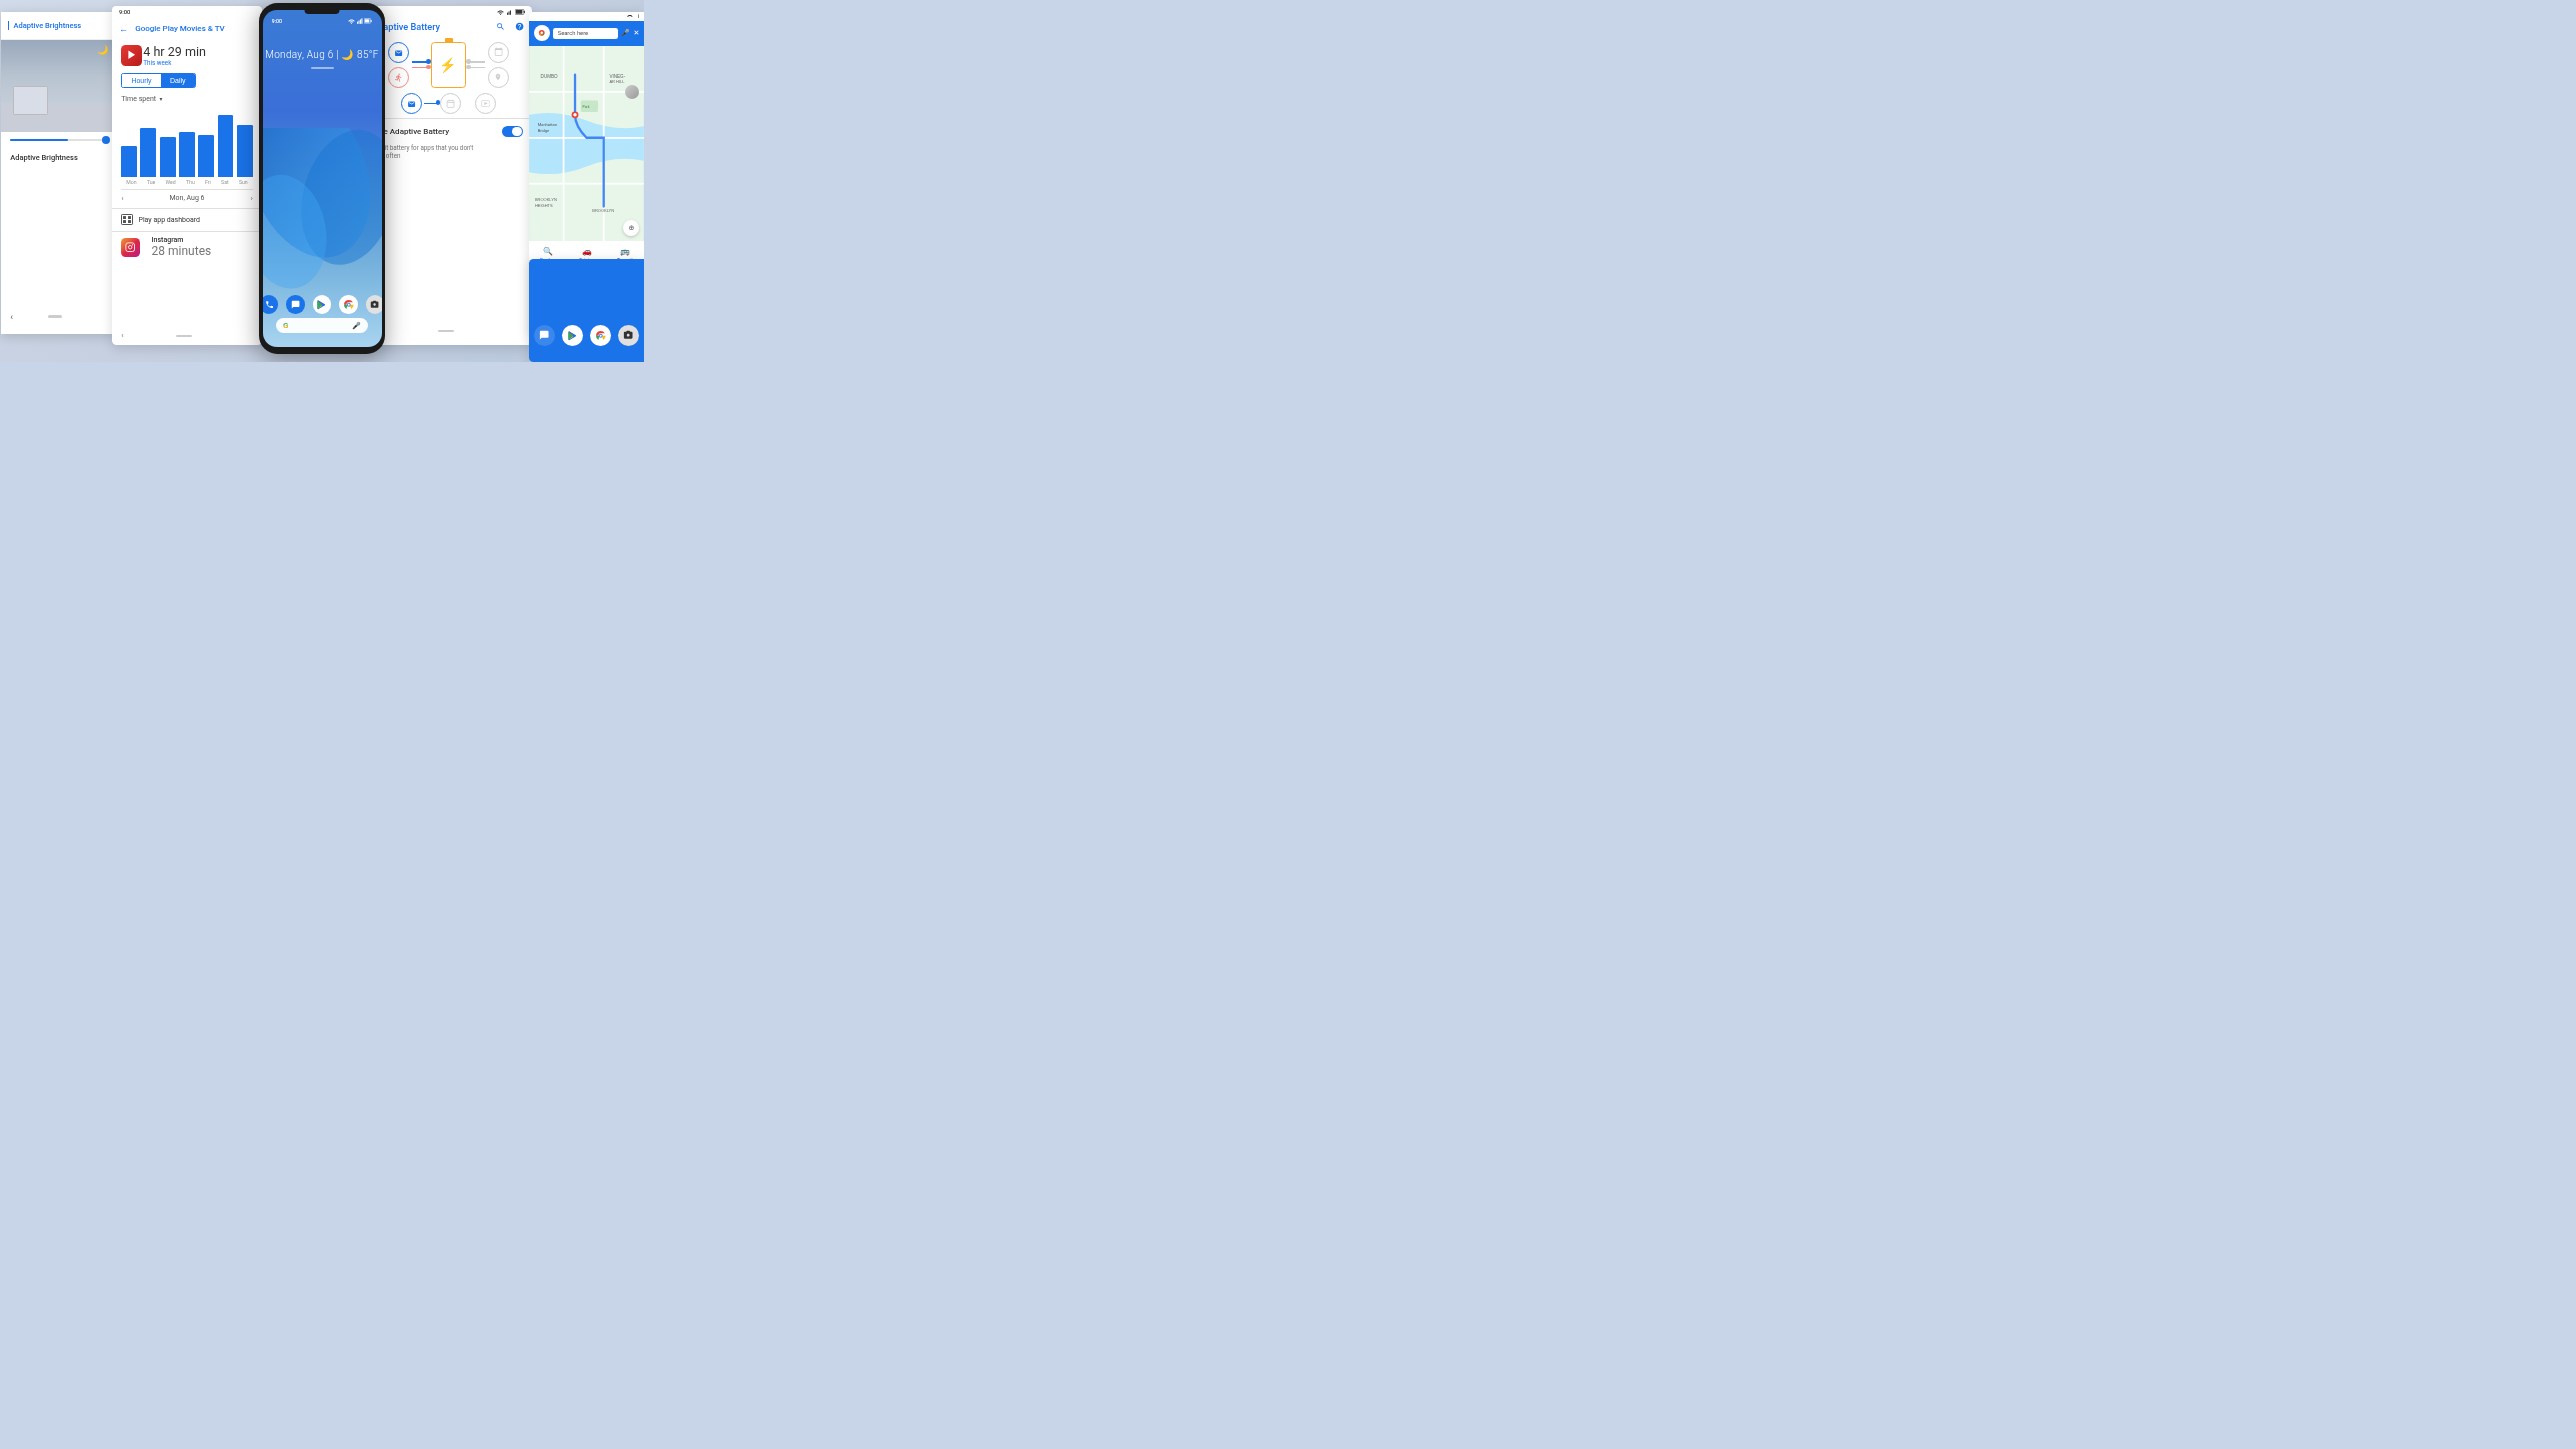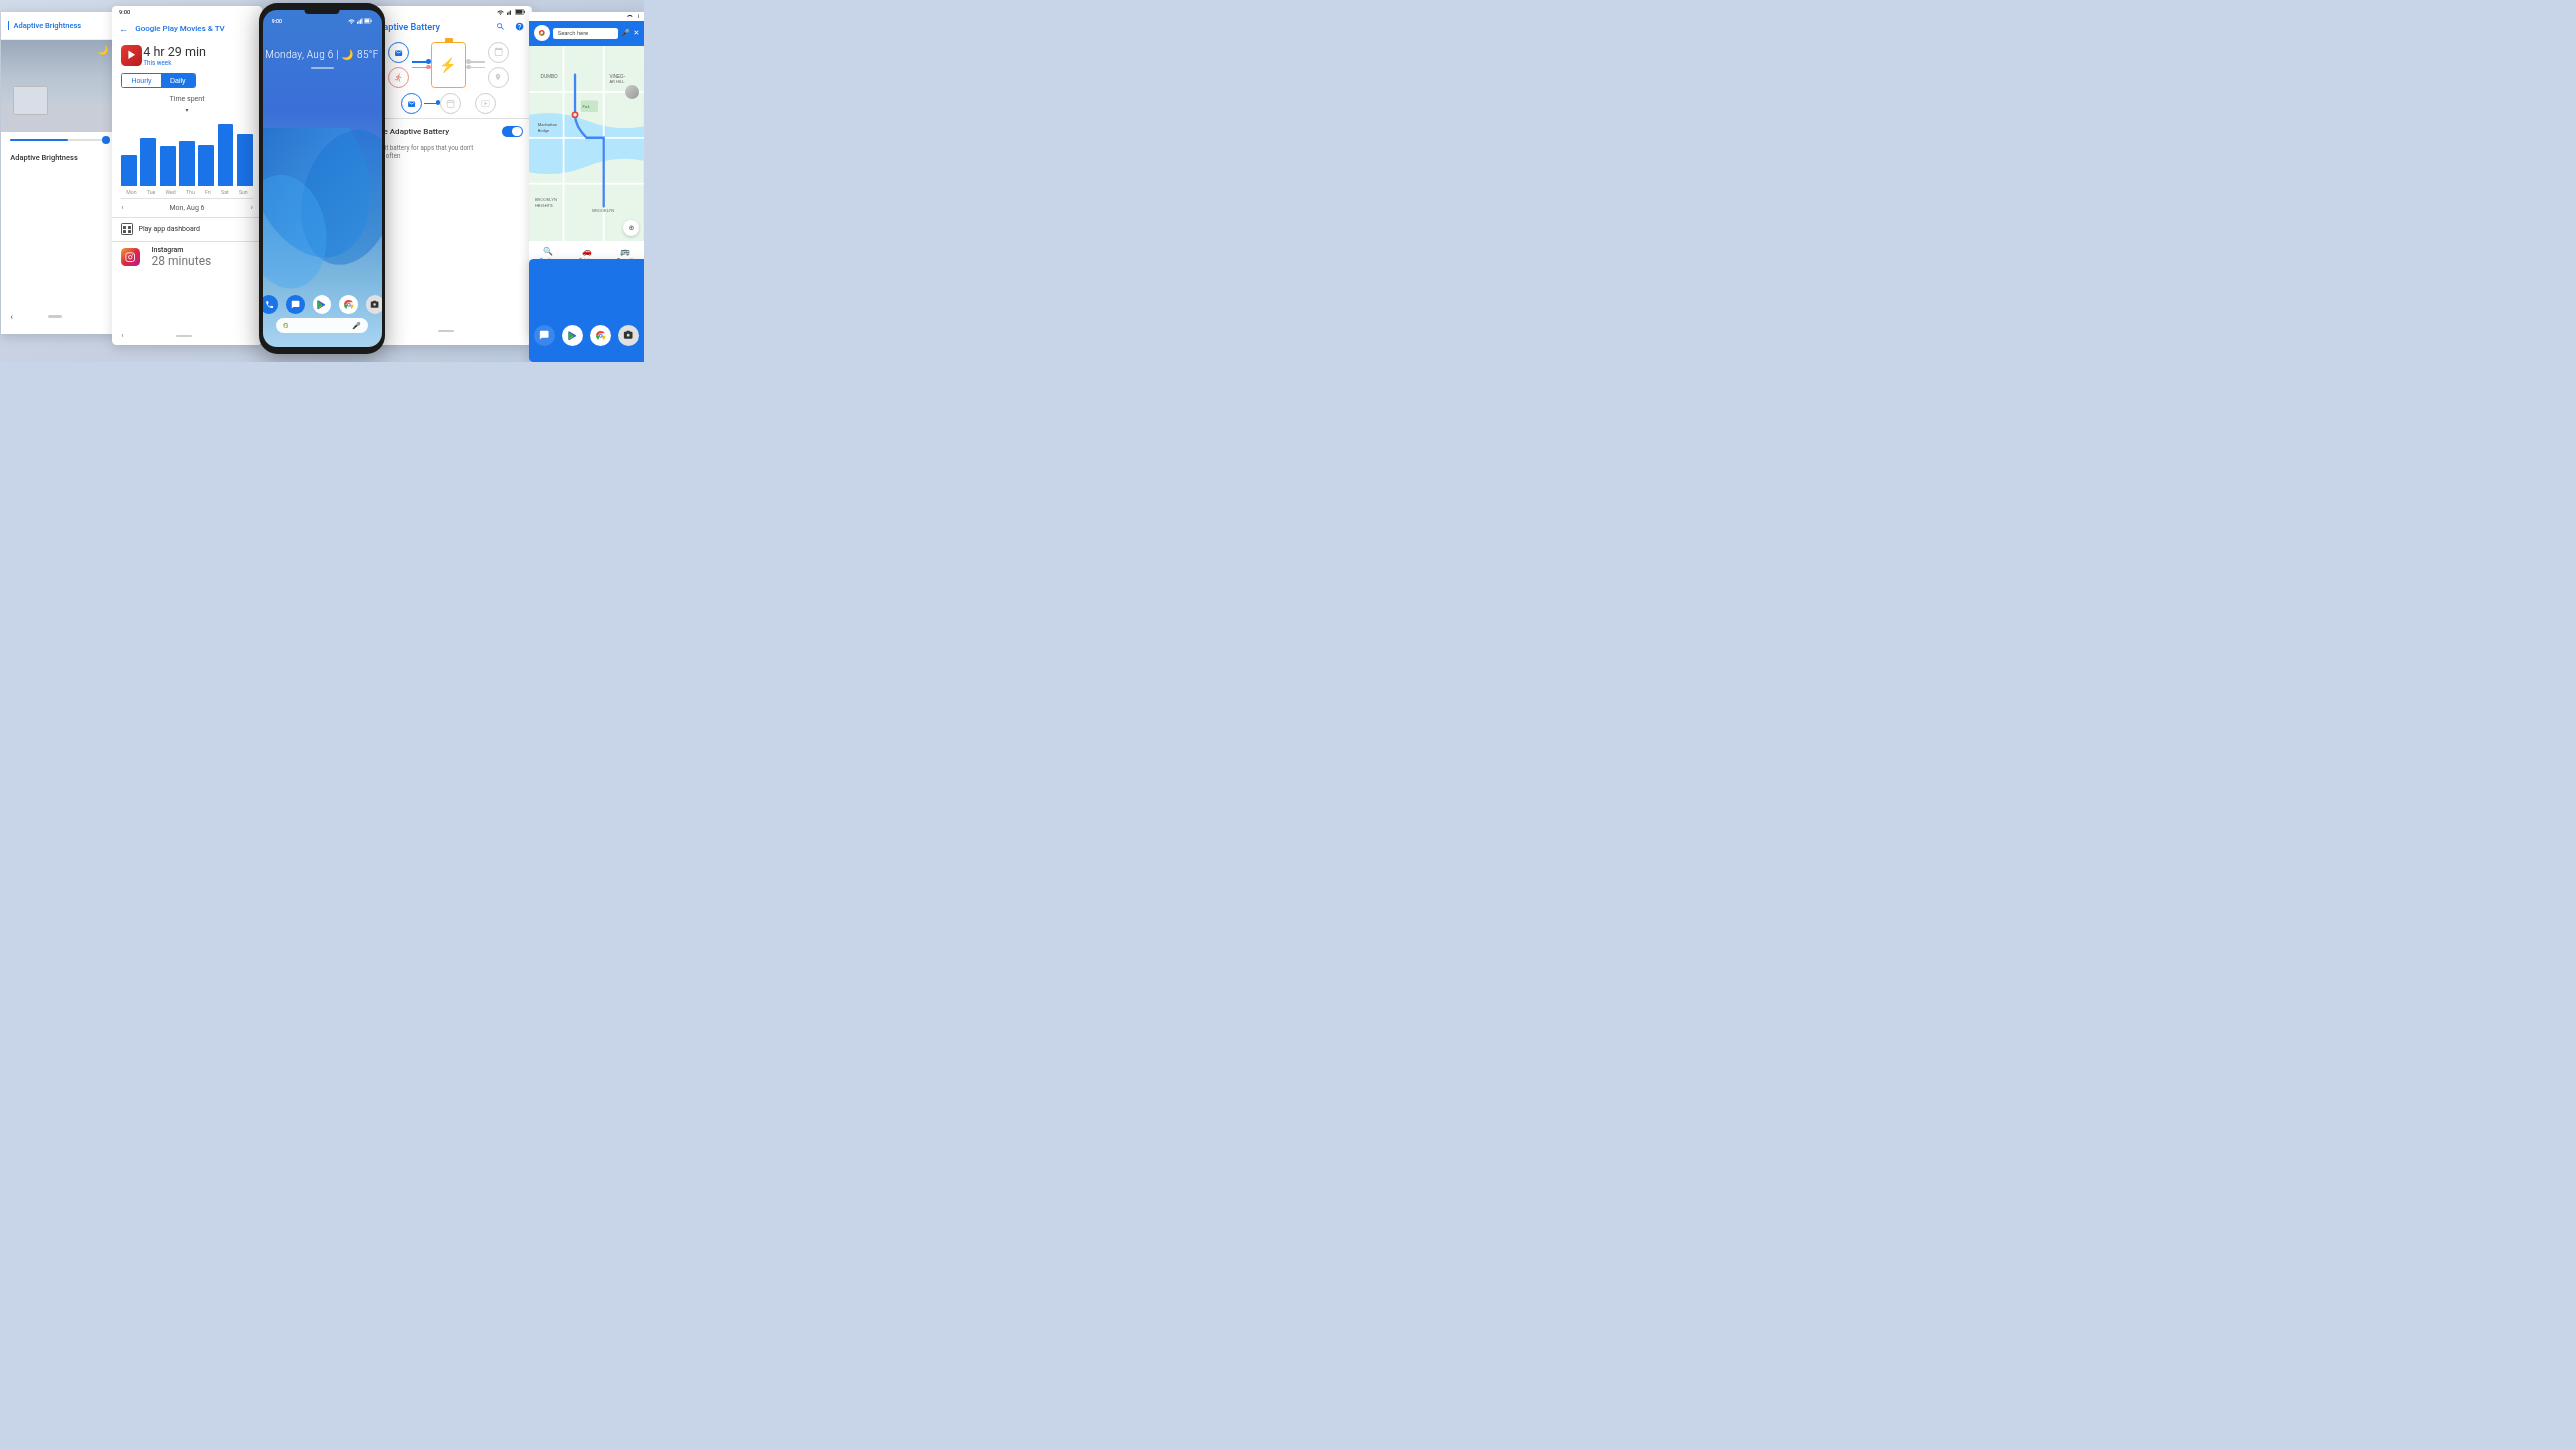--- a/index.html
+++ b/index.html
@@ -193,21 +193,20 @@
       background: #1a73e8;
       color: #fff;
     }
     .time-spent-row {
       display: flex;
       align-items: center;
       padding: 4.6px 9.2px;
       gap: 3.5px;
       font-size: 7px;
       color: #555;
-      flex-direction: column;
     }
     .dropdown-arrow { font-size: 5.8px; }
 
     
     .chart-container {
       padding: 0 9.2px;
       height: 81px;
       position: relative;
     }
     .chart-bars {

